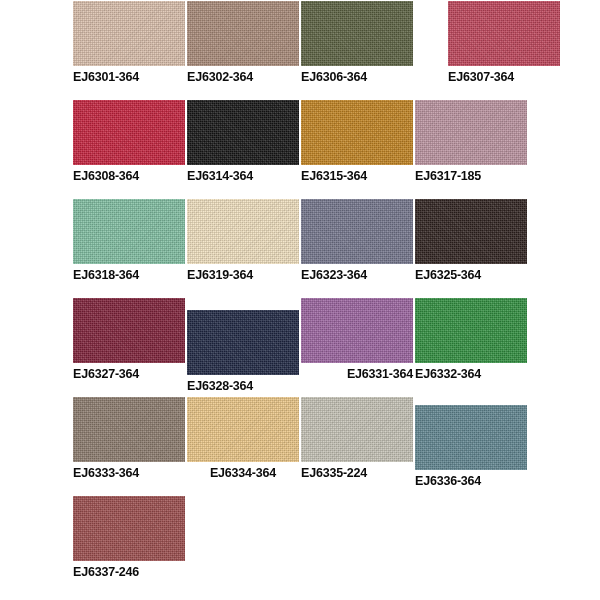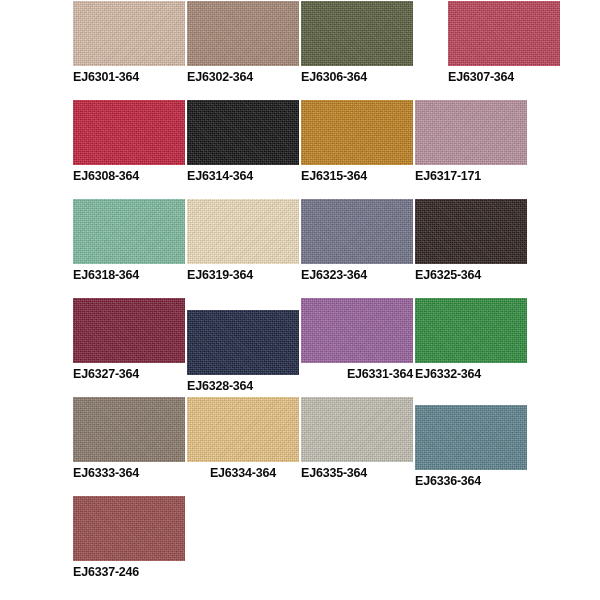--- a/index.html
+++ b/index.html
@@ -104,21 +104,21 @@
     <div class="swatch-cell" style="left: 187px; top: 100px; width: 132px;">
       <div class="swatch-chip" title="black" style="width: 112px; height: 65px; background-color: rgb(20, 20, 20);"></div>
       <div class="swatch-label" style="color: rgb(11, 11, 11);">EJ6314-364</div>
     </div>
     <div class="swatch-cell" style="left: 301px; top: 100px; width: 112px;">
       <div class="swatch-chip" title="golden-ochre" style="width: 112px; height: 65px; background-color: rgb(194, 131, 31);"></div>
       <div class="swatch-label" style="color: rgb(11, 11, 11);">EJ6315-364</div>
     </div>
     <div class="swatch-cell" style="left: 415px; top: 100px; width: 112px;">
       <div class="swatch-chip" title="dusty-pink" style="width: 112px; height: 65px; background-color: rgb(188, 147, 160);"></div>
-      <div class="swatch-label" style="color: rgb(11, 11, 11);">EJ6317-171</div>
+      <div class="swatch-label" style="color: rgb(11, 11, 11);">EJ6317-185</div>
     </div>
     <div class="swatch-cell" style="left: 73px; top: 199px; width: 112px;">
       <div class="swatch-chip" title="mint-green" style="width: 112px; height: 65px; background-color: rgb(128, 191, 162);"></div>
       <div class="swatch-label" style="color: rgb(11, 11, 11);">EJ6318-364</div>
     </div>
     <div class="swatch-cell" style="left: 187px; top: 199px; width: 112px;">
       <div class="swatch-chip" title="cream-ivory" style="width: 112px; height: 65px; background-color: rgb(242, 225, 191);"></div>
       <div class="swatch-label" style="color: rgb(11, 11, 11);">EJ6319-364</div>
     </div>
     <div class="swatch-cell" style="left: 301px; top: 199px; width: 112px;">
@@ -148,21 +148,21 @@
     <div class="swatch-cell" style="left: 73px; top: 397px; width: 112px;">
       <div class="swatch-chip" title="warm-grey-brown" style="width: 112px; height: 65px; background-color: rgb(140, 123, 109);"></div>
       <div class="swatch-label" style="color: rgb(11, 11, 11);">EJ6333-364</div>
     </div>
     <div class="swatch-cell" style="left: 187px; top: 397px; width: 112px;">
       <div class="swatch-chip" title="sand-gold" style="width: 112px; height: 65px; background-color: rgb(236, 199, 134);"></div>
       <div class="swatch-label" style="color: rgb(11, 11, 11); text-align: center;">EJ6334-364</div>
     </div>
     <div class="swatch-cell" style="left: 301px; top: 397px; width: 112px;">
       <div class="swatch-chip" title="pale-stone" style="width: 112px; height: 65px; background-color: rgb(198, 195, 182);"></div>
-      <div class="swatch-label" style="color: rgb(11, 11, 11);">EJ6335-364</div>
+      <div class="swatch-label" style="color: rgb(11, 11, 11);">EJ6335-224</div>
     </div>
     <div class="swatch-cell" style="left: 415px; top: 397px; width: 112px; margin-top: 8px;">
       <div class="swatch-chip" title="teal-blue" style="width: 112px; height: 65px; background-color: rgb(95, 133, 144);"></div>
       <div class="swatch-label" style="color: rgb(11, 11, 11);">EJ6336-364</div>
     </div>
     <div class="swatch-cell" style="left: 73px; top: 496px; width: 112px;">
       <div class="swatch-chip" title="brick-rose" style="width: 112px; height: 65px; background-color: rgb(156, 76, 76);"></div>
       <div class="swatch-label" style="color: rgb(11, 11, 11);">EJ6337-246</div>
     </div>
   </div>

